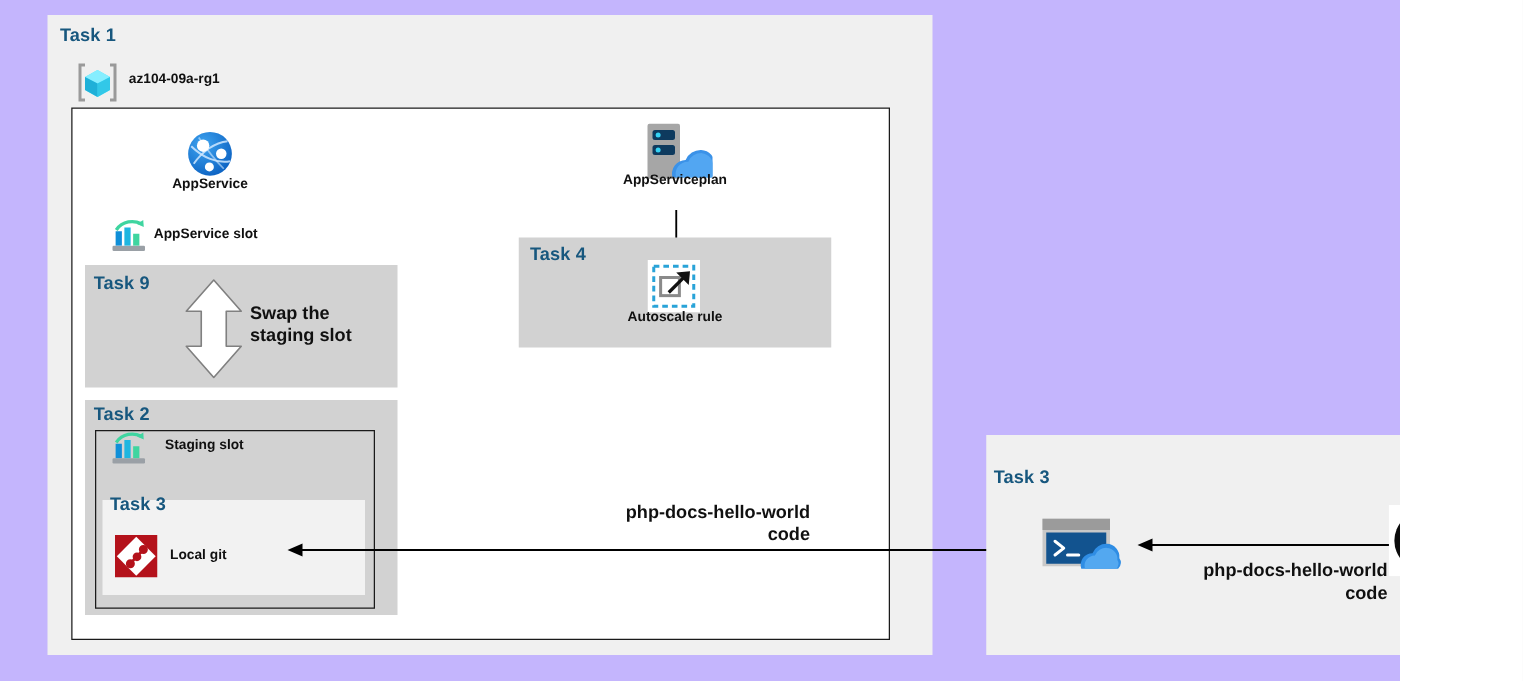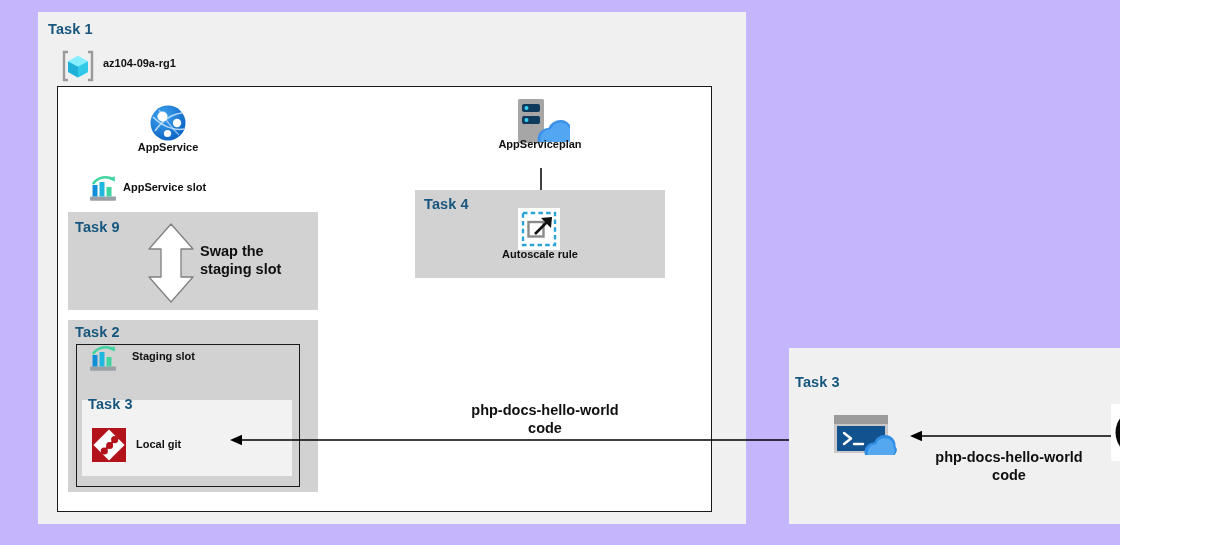--- a/index.html
+++ b/index.html
@@ -54,21 +54,21 @@
     font-size: 11px;
     font-weight: bold;
     white-space: nowrap;
     line-height: 1.18;
   }
   .node-caption.center { text-align: center; }
   .edge-caption {
     color: #101010;
     font-size: 14.5px;
     font-weight: bold;
-    text-align: center;
+    text-align: right;
     line-height: 1.25;
     white-space: pre-line;
   }
 
   
   .icon { display: block; }
 
   
   .edge-svg { overflow: visible; }
 </style>

